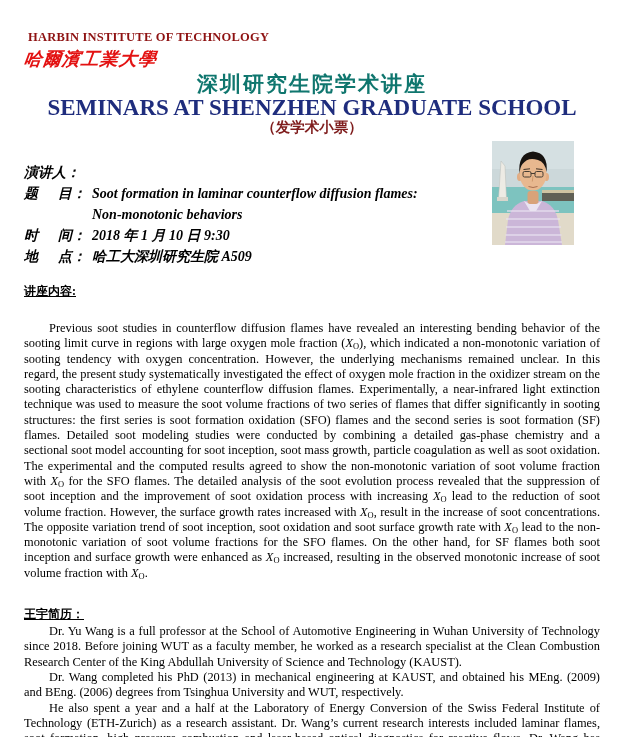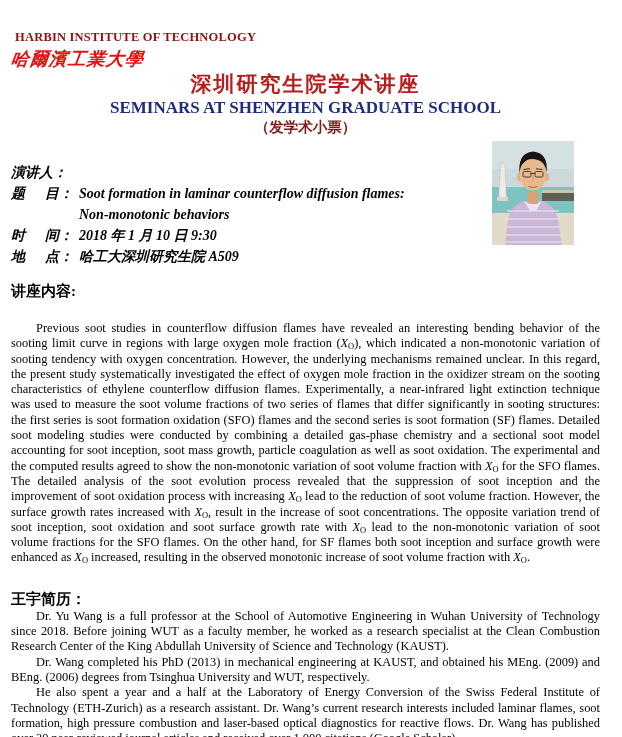--- a/index.html
+++ b/index.html
@@ -6,60 +6,60 @@
   body {
     width: 622px; height: 737px;
     font-family: "Liberation Serif", "DejaVu Serif", serif;
     color: #000;
     overflow: hidden;
   }
   .page {
     position: relative;
     width: 622px; height: 737px;
     box-sizing: border-box;
-    padding: 30px 22px 0 11px;
+    padding: 30px 22px 0 24px;
     background: #fff;
   }
   .org-name {
     font-size: 12.5px; font-weight: bold; line-height: 15px;
     letter-spacing: 0.2px; margin-left: 4px;
   }
   .calligraphy {
     display: inline-block;
     font-size: 18px; font-weight: bold; font-style: italic;
     line-height: 24px; margin-top: 2px;
     transform: skewX(-7deg);
     letter-spacing: 1px;
   }
   .title-cn {
     text-align: center; font-size: 21px; font-weight: bold;
     line-height: 27px; letter-spacing: 2px;
   }
   .title-en {
-    text-align: center; font-size: 17px; font-weight: bold;
+    text-align: center; font-size: 23px; font-weight: bold;
     line-height: 20px;
   }
   .title-note {
     text-align: center; font-size: 14.5px; font-weight: bold;
     line-height: 18px;
   }
   .info-section { margin-top: 26px; font-style: italic; }
   .info-row {
     display: flex; align-items: flex-start;
     font-size: 14px; font-weight: bold; line-height: 21px;
   }
   .info-label {
     flex: 0 0 62px; width: 62px;
     display: inline-flex; justify-content: space-between;
     white-space: nowrap;
   }
   .info-label.single { justify-content: flex-start; }
   .info-value { margin-left: 6px; }
   .section-heading {
-    font-size: 15px; font-weight: bold; line-height: 19px;
+    font-size: 12px; font-weight: bold; line-height: 19px; text-decoration: underline;
   }
   .abstract-heading { margin-top: 15px; }
   .body-par {
     margin: 0; font-size: 12.4px; line-height: 15.3px;
     text-align: justify; text-indent: 25px;
   }
   .abstract-par { margin-top: 20px; }
   .bio-heading { margin-top: 24px; }
   .body-par i { font-style: italic; }
   .body-par sub { font-size: 0.68em; vertical-align: -0.18em; line-height: 0; }
@@ -73,21 +73,21 @@
 <body>
 
 <div class="page">
 
   <div class="org-name" style="color:#8e1212;">HARBIN INSTITUTE OF TECHNOLOGY</div>
 
   <div>
     <span class="calligraphy" style="color:#e31212;">哈爾濱工業大學</span>
   </div>
 
-  <div class="title-cn" style="color:#b91c1c;text-align:center;">深圳研究生院学术讲座</div>
+  <div class="title-cn" style="color:#0f766e;text-align:center;">深圳研究生院学术讲座</div>
 
   <div class="title-en" style="color:#1f2d7d;">SEMINARS AT SHENZHEN GRADUATE SCHOOL</div>
 
   <div class="title-note" style="color:#7f1d1d;">（发学术小票）</div>
 
   <div class="info-section">
 
     <div class="info-row">
       <span class="info-label single">演讲人：</span>
     </div>

